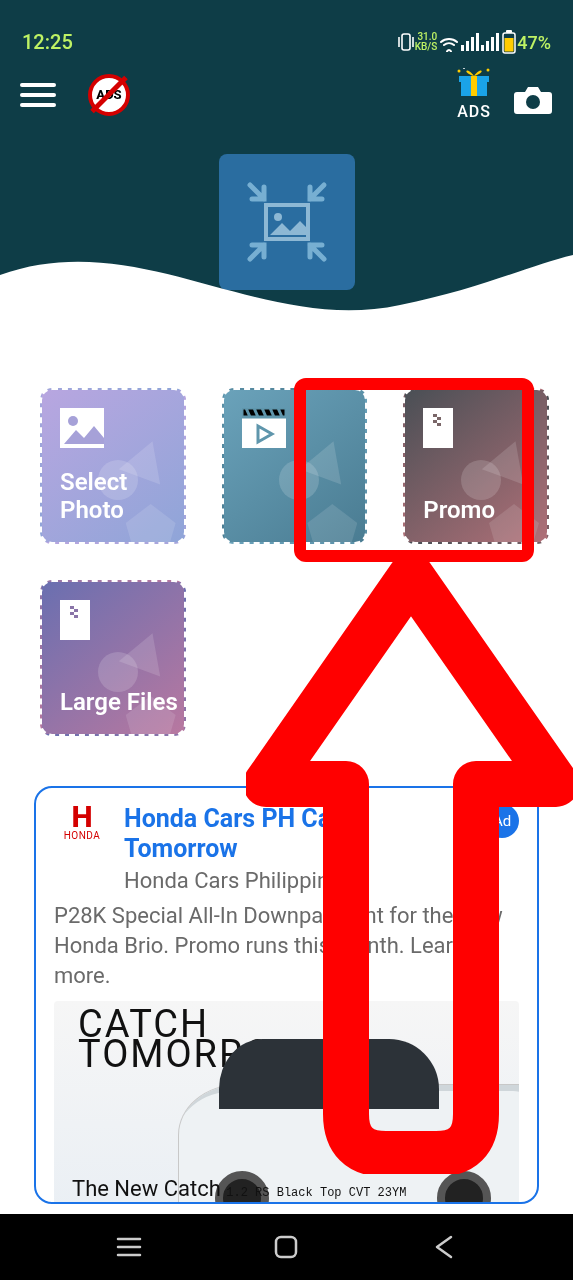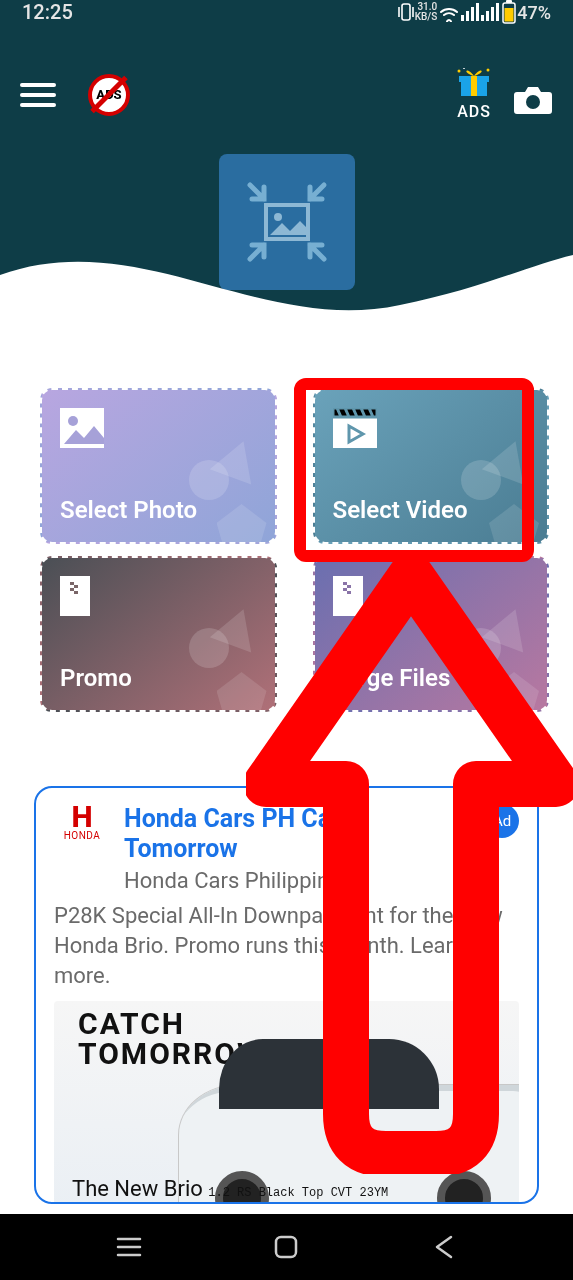--- a/index.html
+++ b/index.html
@@ -1,21 +1,21 @@
 <!DOCTYPE html>
 <html><head>
 <meta charset="utf-8">
 <style>
   * { margin: 0; padding: 0; box-sizing: border-box; font-family: -apple-system, BlinkMacSystemFont, "Segoe UI", Roboto, sans-serif; }
   html, body { width: 573px; height: 1280px; overflow: hidden; background: #fff; }
 
   
   .status-bar {
     position: absolute; top: 0; left: 0; right: 0; height: 54px;
-    background: #0e3d47; color: #e5e5e5; display: flex; align-items: flex-start;
+    background: #0e3d47; color: #bef264; display: flex; align-items: flex-end;
     justify-content: space-between; padding: 0 22px; font-size: 20px; font-weight: 500;
   }
   .status-right { display: flex; align-items: center; font-size: 18px; }
   .status-right .tiny { font-size: 10px; line-height: 10px; text-align: right; }
   .status-right svg { display: block; }
 
   
   .header {
     position: absolute; top: 54px; left: 0; right: 0; height: 280px;
     background: #0e3d47;
@@ -47,21 +47,21 @@
 
   .compress-tile {
     position: absolute; left: 50%; top: 100px; transform: translateX(-50%);
     width: 136px; height: 136px; background: #2a6da0; border-radius: 8px;
     display: flex; align-items: center; justify-content: center;
   }
 
   
   .grid {
     position: absolute; top: 388px; left: 40px; right: 24px;
-    display: grid; grid-template-columns: 1fr 1fr; gap: 12px 36px;
+    display: grid; grid-template-columns: 1fr 1fr 1fr; gap: 36px 36px;
   }
   .tile {
     height: 156px; border-radius: 12px; border: 2.5px dashed #fff;
     position: relative; padding: 18px 16px; color: #fff; overflow: hidden;
   }
   .tile-label {
     position: absolute; left: 18px; bottom: 18px; font-size: 24px; font-weight: 600;
   }
   .tile-icon { position: absolute; left: 18px; top: 18px; width: 44px; height: 40px; background: #fff; }
 
@@ -99,21 +99,21 @@
   .ad-head { display: flex; gap: 14px; align-items: flex-start; }
   .ad-logo { width: 56px; height: 42px; display: flex; flex-direction: column; align-items: center; }
   .honda-h { font-size: 30px; font-weight: 800; color: #d40000; line-height: 26px; }
   .honda-sub { font-size: 10px; font-weight: 400; color: #d40000; letter-spacing: 0.5px; }
   .ad-title { color: #1a73e8; font-size: 25px; font-weight: 700; line-height: 30px; flex: 1; }
   .ad-badge { width: 34px; height: 34px; border-radius: 50%; background: #1a73e8; color: #fff; font-size: 15px; display: flex; align-items: center; justify-content: center; }
   .ad-sub1 { color: #6a6a6a; font-size: 22px; margin-left: 70px; margin-top: 4px; }
   .ad-desc { color: #6a6a6a; font-size: 22px; margin-top: 8px; line-height: 30px; }
 
   .ad-banner { margin-top: 10px; height: 246px; background: linear-gradient(180deg,#f6f6f6 0%, #e8eef4 100%); position: relative; border-radius: 4px; overflow: hidden;}
-  .ad-banner .catch { position: absolute; left: 24px; top: 8px; font-size: 30px; font-weight: 700; letter-spacing: 2px; color: #111; line-height: 30px; }
+  .ad-banner .catch { position: absolute; left: 24px; top: 8px; font-size: 38px; font-weight: 400; letter-spacing: 2px; color: #111; line-height: 30px; }
   .ad-banner .catch span { display: block; }
   .ad-banner .car { position: absolute; right: -20px; bottom: 32px; width: 360px; height: 130px; background: #eef2f4; border-radius: 60px 22px 10px 10px / 50px 20px 10px 10px; box-shadow: -4px 6px 0 0 #cfd6da inset, 0 0 0 1px #c8c8c8; }
   .ad-banner .car::before { content:""; position:absolute; left:40px; top:-46px; width:220px; height:70px; background:#2c3238; border-radius: 44px 50px 0 0 / 50px 50px 0 0; }
   .ad-banner .wheel1, .ad-banner .wheel2 { position: absolute; bottom: 22px; width: 54px; height: 54px; border-radius: 50%; background: #222; border: 8px solid #555; }
   .ad-banner .wheel1 { right: 250px; }
   .ad-banner .wheel2 { right: 28px; }
   .ad-banner .footer { position: absolute; left: 18px; bottom: -8px; color: #111; }
   .ad-banner .footer .brio { font-size: 22px; }
   .ad-banner .footer .brio small { font-size: 12px; font-family: Liberation Mono, monospace; }
   .ad-banner .footer .p28 { font-size: 46px; font-weight: 800; letter-spacing: -2px; display: inline-block; vertical-align: middle; }
@@ -244,21 +244,20 @@
       <div class="shape-tri"></div>
       <div class="shape-pent"></div>
     <div class="tile-icon">
       <svg width="44" height="40" viewBox="0 0 44 40">
           <rect width="44" height="40" fill="#fff"></rect>
           <rect y="0" width="44" height="9" fill="#fff"></rect>
           <path d="M0 0 h44 v9 h-44 z M4 0 l4 9 M12 0 l4 9 M20 0 l4 9 M28 0 l4 9 M36 0 l4 9" stroke="#5f96ac" stroke-width="3"></path>
           <path d="M16 18 l14 8 l-14 8 z" fill="none" stroke="#5f96ac" stroke-width="3"></path>
         </svg>
     </div>
-    <div class="tile-label">Select Video</div>
   </div>
 
   <div class="tile tile-output">
     <div class="shape-circ"></div>
       <div class="shape-tri"></div>
       <div class="shape-pent"></div>
     <div class="tile-icon" style="width:30px;height:40px">
       <svg width="30" height="40" viewBox="0 0 30 40">
           <path d="M2 2 h18 l8 8 v28 h-26 z" fill="#fff"></path>
           <rect x="10" y="6" width="4" height="3" fill="#7a6668"></rect>
@@ -302,21 +301,21 @@
   <div class="ad-desc">P28K Special All-In Downpayment for the New Honda Brio. Promo runs this month. Learn more.</div>
   <div class="ad-banner">
     <div class="catch">
       <span>CATCH</span>
       <span>TOMORROW</span>
     </div>
     <div class="car"></div>
     <div class="wheel1"></div>
       <div class="wheel2"></div>
     <div class="footer">
-      <div class="brio"><span>The New Brio</span> <small>1.2 RS Black Top CVT 23YM</small></div>
+      <div class="brio"><span>The New Catch</span> <small>1.2 RS Black Top CVT 23YM</small></div>
       
       <span class="p28">28K</span>
       
     </div>
   </div>
 </div>
 
 <svg class="red-arrow" viewBox="0 0 330 620">
   <path d="M165 22
            L310 230

